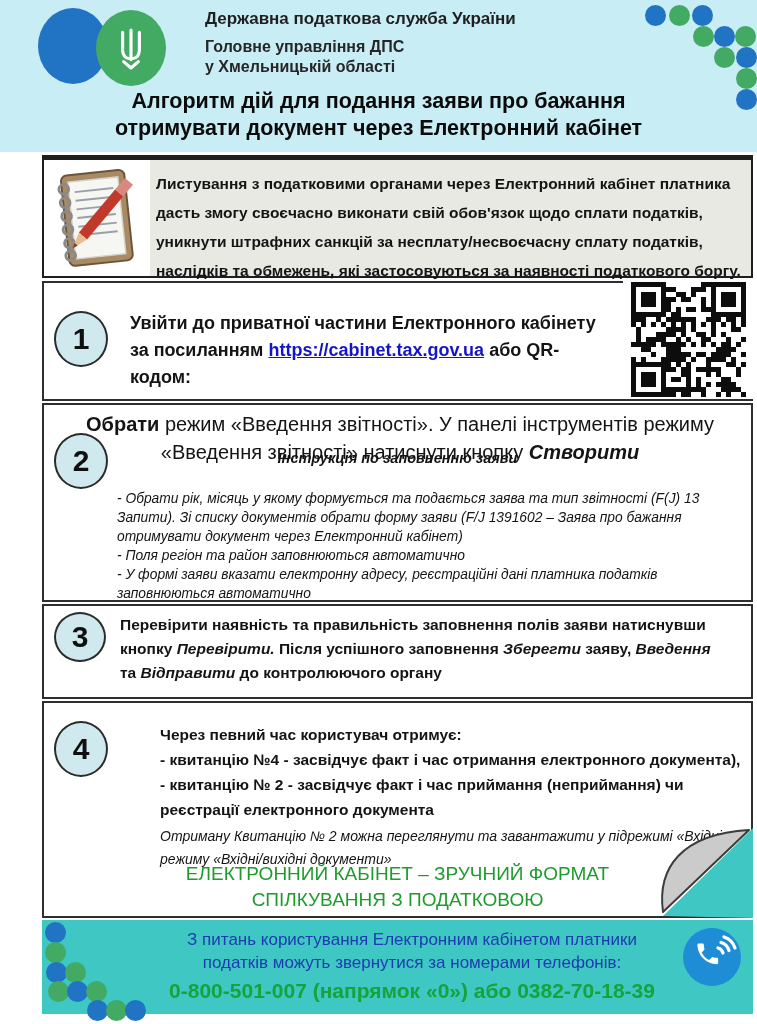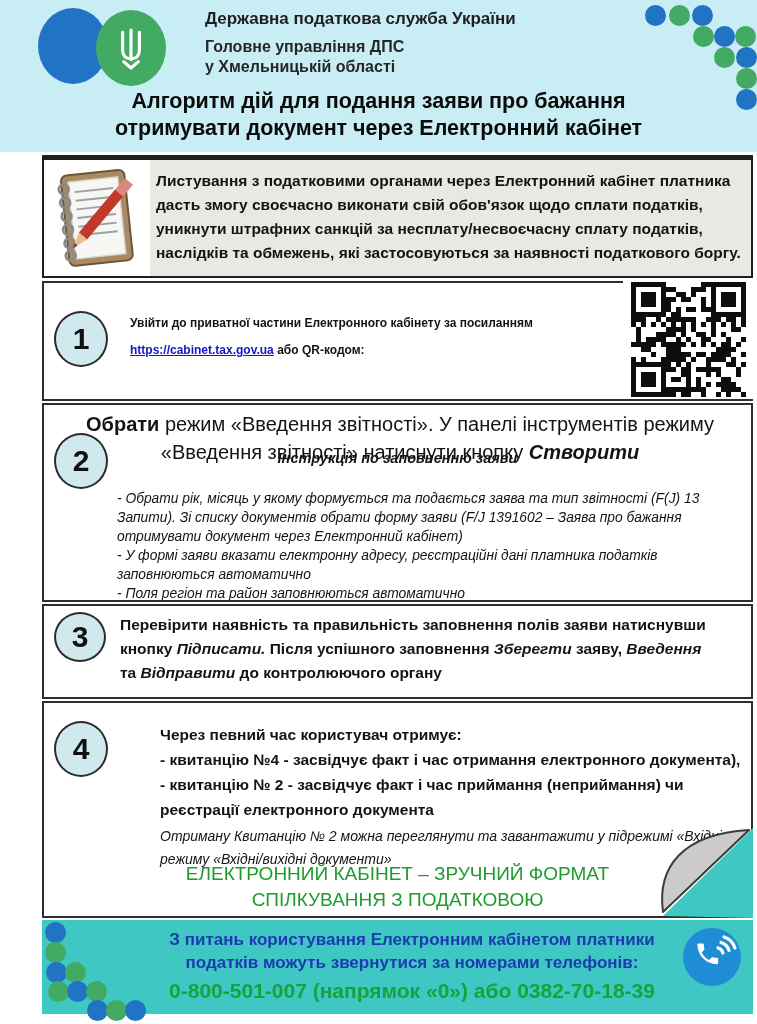--- a/index.html
+++ b/index.html
@@ -17,56 +17,56 @@
   .title{position:absolute;left:0;top:88px;width:100%;text-align:center;
          font-size:21.5px;font-weight:700;color:#0a0a0a;line-height:27px;}
 
   
   .box{position:absolute;left:42px;width:711px;background:#fff;border:2px solid #2e2e2e;box-sizing:border-box;}
 
   
   .intro-box{top:155px;height:123px;background:#e7e9e2;border-top-width:5px;border-color:#1f1f1f;}
   .intro-icon-area{position:absolute;left:0;top:0;width:106px;height:100%;background:#ffffff;}
   .intro-text{position:absolute;left:112px;top:9px;width:588px;font-size:15.5px;font-weight:700;
-              line-height:24px;color:#141414;}
+              line-height:29px;color:#141414;}
 
   
   .step1{top:281px;height:120px;}
   .step2{top:403px;height:199px;}
   .step3{top:604px;height:95px;}
   .step4{top:701px;height:217px;}
   .badge{position:absolute;width:54px;height:56px;border-radius:50%;background:#cfe9ee;border:2px solid #2b2b2b;
          display:flex;align-items:center;justify-content:center;font-size:30px;font-weight:700;color:#101010;box-sizing:border-box;}
   .badge1{left:10px;top:28px;}
   .badge2{left:10px;top:28px;}
   .badge3{left:10px;top:6px;width:52px;height:50px;}
   .badge4{left:10px;top:18px;}
 
-  .s1text{position:absolute;left:86px;top:27px;width:470px;font-size:12px;font-weight:700;line-height:27px;}
+  .s1text{position:absolute;left:86px;top:27px;width:470px;font-size:18px;font-weight:700;line-height:27px;}
   .link{color:#1414c8;font-weight:700;text-decoration:underline;cursor:pointer;}
   .qr{position:absolute;right:-4px;top:-2px;width:132px;height:118px;background:#fff;}
 
   .s2para{position:absolute;left:36px;top:5px;width:640px;text-align:center;font-size:20px;line-height:28px;color:#141414;}
   .b{font-weight:700;}
   .bi{font-weight:700;font-style:italic;}
   .s2head{position:absolute;left:0;top:45px;width:100%;text-align:center;font-size:14.5px;font-weight:700;font-style:italic;}
   .s2items{position:absolute;left:73px;top:84px;width:628px;font-size:13.8px;font-style:italic;line-height:19px;color:#141414;}
 
   .s3text{position:absolute;left:76px;top:7px;width:600px;font-size:15.5px;font-weight:700;line-height:24px;}
 
   .s4text{position:absolute;left:76px;top:19px;width:602px;font-size:15.5px;font-weight:700;line-height:25px;margin-left:40px;}
   .s4note{font-size:14px;font-weight:400;font-style:italic;line-height:23px;margin-top:3px;}
   .slogan{position:absolute;left:0;top:158px;width:100%;text-align:center;font-size:19px;font-weight:400;
           color:#1f9b2d;line-height:26px;}
   .curl-svg{position:absolute;right:-2px;bottom:-2px;width:104px;height:110px;}
 
   
   .footer{position:absolute;left:42px;top:920px;width:711px;height:94px;background:#3fc7c3;}
   .f-text{position:absolute;left:100px;top:8px;width:540px;text-align:center;}
-  .f-line{font-size:17px;font-weight:700;color:#1c3bb0;line-height:23px;}
+  .f-line{font-size:17px;font-weight:400;color:#1c3bb0;line-height:23px;}
   .f-phones{font-size:21px;font-weight:700;color:#17a33c;margin-top:5px;}
   .phone-wrap{position:absolute;right:10px;top:6px;width:62px;height:62px;}
 
   .dot{position:absolute;border-radius:50%;width:21px;height:21px;}
 </style>
 </head>
 <body>
 
 <div class="page">
 
@@ -424,31 +424,31 @@
   <div class="box step2">
     <div class="badge badge2">
       <span>2</span>
     </div>
     <div class="s2para">
       <span class="b">Обрати</span><span> режим «Введення звітності». У панелі інструментів режиму «Введення звітності» натиснути кнопку </span><span class="bi">Створити</span>
     </div>
     <div class="s2head">Інструкція по заповненню заяви</div>
     <div class="s2items">
       <div>- Обрати рік, місяць у якому формується та подається заява та тип звітності (F(J) 13 Запити). Зі списку документів обрати форму заяви (F/J 1391602 – Заява про бажання отримувати документ через Електронний кабінет)</div>
+      <div>- Поля регіон та район заповнюються автоматично</div>
       <div>- У формі заяви вказати електронну адресу, реєстраційні дані платника податків заповнюються автоматично</div>
-      <div>- Поля регіон та район заповнюються автоматично</div>
     </div>
   </div>
 
   <div class="box step3">
     <div class="badge badge3">
       <span>3</span>
     </div>
     <div class="s3text">
-      <span>Перевірити наявність та правильність заповнення полів заяви натиснувши кнопку </span><span class="bi">Підписати.</span><span> Після успішного заповнення </span><span class="bi">Зберегти</span><span> заяву, </span><span class="bi">Введення</span><span> та </span><span class="bi">Відправити</span><span> до контролюючого органу</span>
+      <span>Перевірити наявність та правильність заповнення полів заяви натиснувши кнопку </span><span class="bi">Перевірити.</span><span> Після успішного заповнення </span><span class="bi">Зберегти</span><span> заяву, </span><span class="bi">Введення</span><span> та </span><span class="bi">Відправити</span><span> до контролюючого органу</span>
     </div>
   </div>
 
   <div class="box step4">
     <div class="badge badge4">
       <span>4</span>
     </div>
     <div class="s4text">
       <div>Через певний час користувач отримує:</div>
       <div>- квитанцію №4 - засвідчує факт і час отримання електронного документа),</div>

